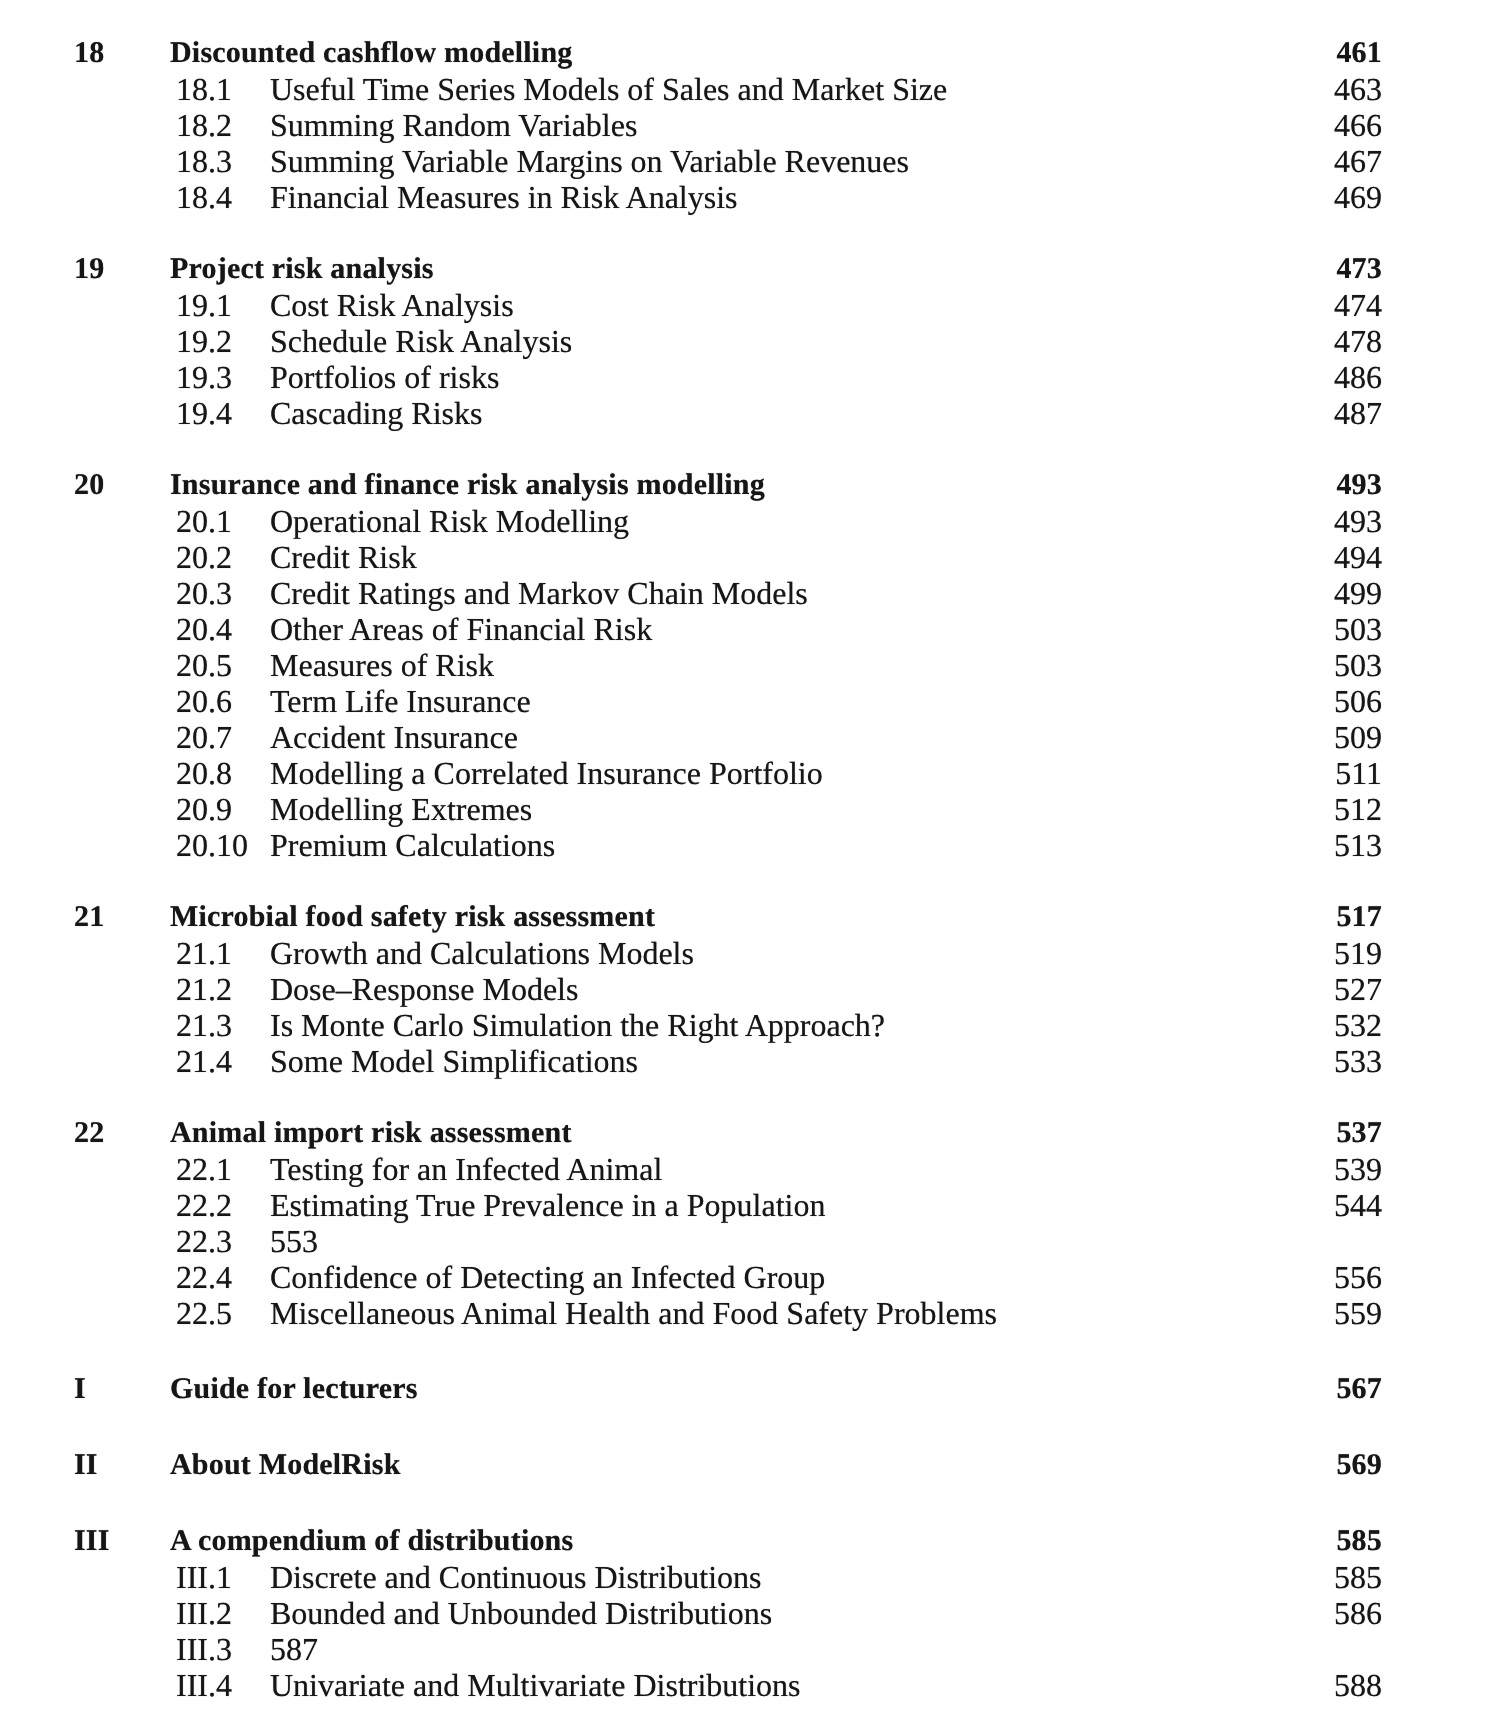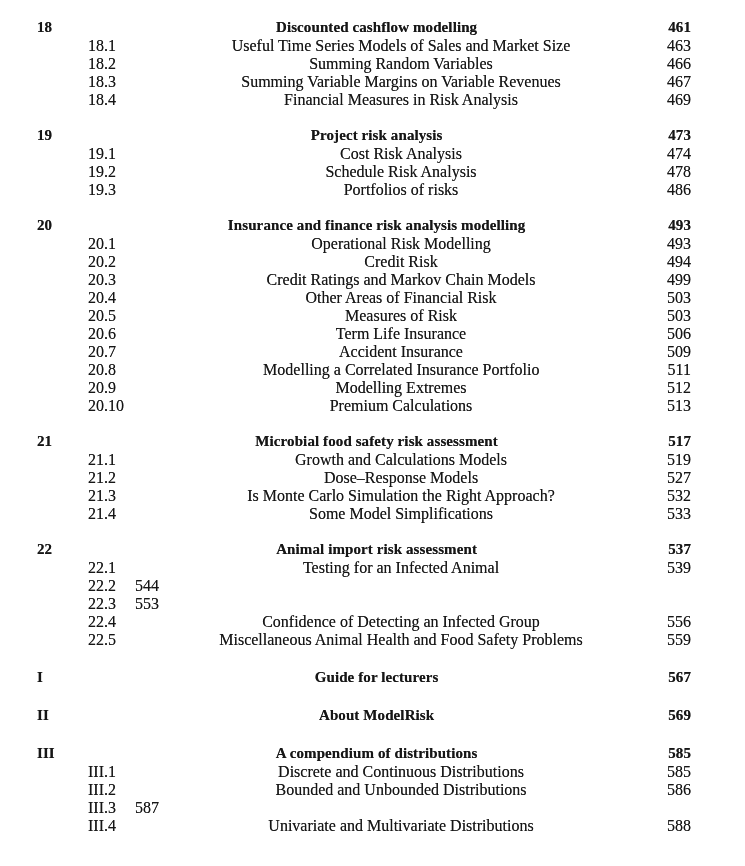--- a/index.html
+++ b/index.html
@@ -34,21 +34,21 @@
     line-height: 20px;
     letter-spacing: 0.1px;
   }
   .heading .num { flex: none; width: 48px; }
   .row.entry {
     margin-left: 51px;
     font-size: 16px;
     line-height: 18px;
   }
   .entry .num { flex: none; width: 47px; }
-  .title { flex: 1 1 auto; overflow: hidden; text-align: center; }
+  .title { flex: 1 1 auto; overflow: hidden; }
   .page-num { flex: none; text-align: center; }
 </style>
 </head>
 <body>
 
 <div class="page">
   <div id="toc">
   <section class="block">
     <div class="row heading">
       <span class="num">18</span>
@@ -99,20 +99,25 @@
     <span class="title">Schedule Risk Analysis</span>
     <span class="page-num">478</span>
   </div>
 
   <div class="row entry">
     <span class="num">19.3</span>
     <span class="title">Portfolios of risks</span>
     <span class="page-num">486</span>
   </div>
 
+  <div class="row entry">
+    <span class="num">19.4</span>
+    <span class="title">Cascading Risks</span>
+    <span class="page-num">487</span>
+  </div>
 </section>
 
   <section class="block">
     <div class="row heading">
       <span class="num">20</span>
       <span class="title">Insurance and finance risk analysis modelling</span>
       <span class="page-num">493</span>
     </div>
 
   <div class="row entry">
@@ -216,20 +221,21 @@
     </div>
 
   <div class="row entry">
     <span class="num">22.1</span>
     <span class="title">Testing for an Infected Animal</span>
     <span class="page-num">539</span>
   </div>
 
   <div class="row entry">
     <span class="num">22.2</span>
+    <span class="title">Estimating True Prevalence in a Population</span>
     <span class="page-num">544</span>
   </div>
 
   <div class="row entry">
     <span class="num">22.3</span>
     <span class="page-num">553</span>
   </div>
 
   <div class="row entry">
     <span class="num">22.4</span>

